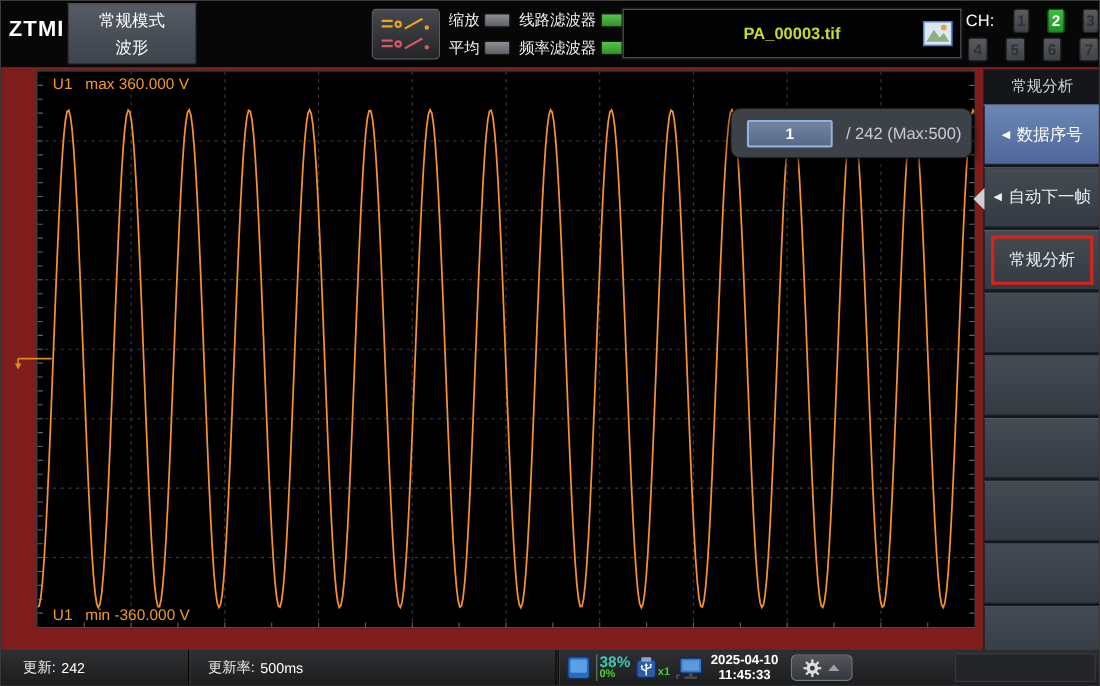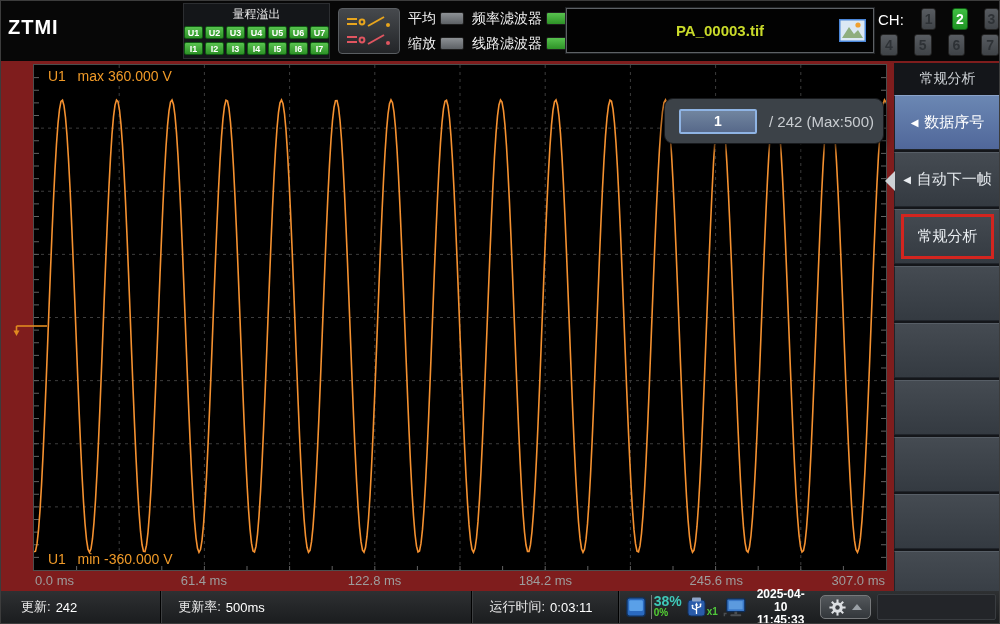--- a/index.html
+++ b/index.html
@@ -88,42 +88,25 @@
   .footer-empty{width:128px;margin:3px 3px 3px 0;background:#232529;border:1px solid #393c40;border-radius:2px;}
 </style>
 </head>
 <body>
 
 <div class="screen">
 
   <div class="header">
     <div class="logo">ZTMI</div>
 
-
-    <div class="overload">
-      <div class="overload-title">量程溢出</div>
-      <div class="led-row">
-          <div class="led">U1</div>
-          <div class="led">U2</div>
-          <div class="led">U3</div>
-          <div class="led">U4</div>
-          <div class="led">U5</div>
-          <div class="led">U6</div>
-          <div class="led">U7</div>
-        </div>
-      <div class="led-row">
-          <div class="led">I1</div>
-          <div class="led">I2</div>
-          <div class="led">I3</div>
-          <div class="led">I4</div>
-          <div class="led">I5</div>
-          <div class="led">I6</div>
-          <div class="led">I7</div>
-        </div>
-    </div>
+    <div class="mode-btn">
+      <span>常规模式</span>
+      <span>波形</span>
+    </div>
+
 
     <div class="wiring-btn">
       <svg width="50" height="36" viewBox="0 0 50 36">
         <g stroke="#e8a51d" stroke-width="2" fill="none">
           <line x1="3" y1="6" x2="13" y2="6"></line>
             <line x1="3" y1="11" x2="13" y2="11"></line>
           <circle cx="18" cy="9" r="2.4"></circle>
           <line x1="24" y1="13" x2="40" y2="4"></line>
         </g>
         <circle cx="44" cy="12" r="2" fill="#e8a51d"></circle>
@@ -132,29 +115,29 @@
             <line x1="3" y1="29" x2="13" y2="29"></line>
           <circle cx="18" cy="27" r="2.4"></circle>
           <line x1="24" y1="31" x2="40" y2="22"></line>
         </g>
         <circle cx="44" cy="30" r="2" fill="#e05560"></circle>
       </svg>
     </div>
 
     <div class="toggles">
       <div class="toggle-row">
+          <span class="tglabel">缩放</span>
+          <span class="chip off"></span>
+          <span class="tglabel">线路滤波器</span>
+          <span class="chip on"></span>
+        </div>
+      <div class="toggle-row">
           <span class="tglabel">平均</span>
           <span class="chip off"></span>
           <span class="tglabel">频率滤波器</span>
-          <span class="chip on"></span>
-        </div>
-      <div class="toggle-row">
-          <span class="tglabel">缩放</span>
-          <span class="chip off"></span>
-          <span class="tglabel">线路滤波器</span>
           <span class="chip on"></span>
         </div>
     </div>
 
     <div class="file-display">
       <span class="filename">PA_00003.tif</span>
       <svg class="img-icon" width="27" height="23" viewBox="0 0 27 23">
         <rect x="0.5" y="0.5" width="26" height="22" fill="#dce8f4" stroke="#4a86d8" stroke-width="2"></rect>
         <polygon points="3,19 10,8 15,15 19,11 24,19" fill="#8fae7e"></polygon>
         <circle cx="19" cy="6" r="2.6" fill="#f0a030"></circle>
@@ -298,28 +281,20 @@
       <div class="wave-label max">U1   max 360.000 V</div>
       <div class="wave-label min">U1   min -360.000 V</div>
     </div>
 
     <svg class="zero-marker" width="36" height="22" viewBox="0 0 36 22">
       <path d="M3.5,10 H34" stroke="#e08a20" stroke-width="1.6" fill="none"></path>
       <path d="M3.5,10 V15" stroke="#e08a20" stroke-width="1.6" fill="none"></path>
       <polygon points="0.5,14.5 6.5,14.5 3.5,20" fill="#e08a20"></polygon>
     </svg>
 
-    <div class="time-strip">
-        <div class="tlabel" style="left: 2px;">0.0 ms</div>
-        <div class="tlabel" style="left: 20%; transform: translateX(-50%);">61.4 ms</div>
-        <div class="tlabel" style="left: 40%; transform: translateX(-50%);">122.8 ms</div>
-        <div class="tlabel" style="left: 60%; transform: translateX(-50%);">184.2 ms</div>
-        <div class="tlabel" style="left: 80%; transform: translateX(-50%);">245.6 ms</div>
-        <div class="tlabel" style="right: 2px;">307.0 ms</div>
-      </div>
 
     <div class="tooltip">
       <input readonly="" value="1" style="">
       <span class="suffix">/ 242 (Max:500)</span>
     </div>
     <div class="tooltip-pointer"></div>
   </div>
 
   <div class="sidebar">
     <div class="sidebar-title">常规分析</div>
@@ -350,24 +325,20 @@
     <div class="fsec sec-update">
       <span class="lab">更新:</span>
       <span class="val">242</span>
     </div>
     <div class="fsep"></div>
     <div class="fsec sec-rate">
       <span class="lab">更新率:</span>
       <span class="val">500ms</span>
     </div>
     <div class="fsep"></div>
-    <div class="fsec sec-runtime">
-      <span class="lab">运行时间:</span>
-      <span class="val">0:03:11</span>
-    </div>
     <div class="fsep"></div>
     <div class="fsec sec-tray">
       <svg width="22" height="22" viewBox="0 0 22 22">
         <rect x="1" y="1" width="20" height="20" rx="3" fill="#2a6ac0" stroke="#123058" stroke-width="1.5"></rect>
         <rect x="3.5" y="3.5" width="15" height="12" rx="1.5" fill="#5aa0e8"></rect>
       </svg>
       <div class="pctblock">
         <span class="pct1">38%</span>
         <span class="pct2">0%</span>
       </div>

